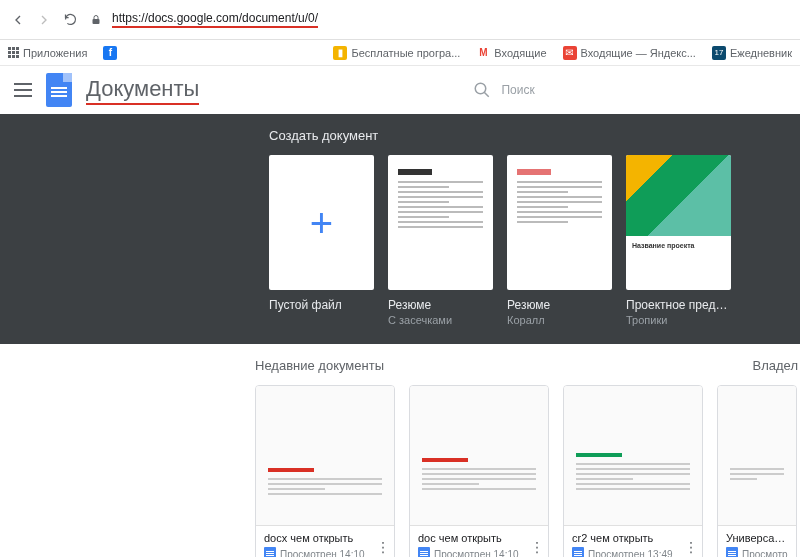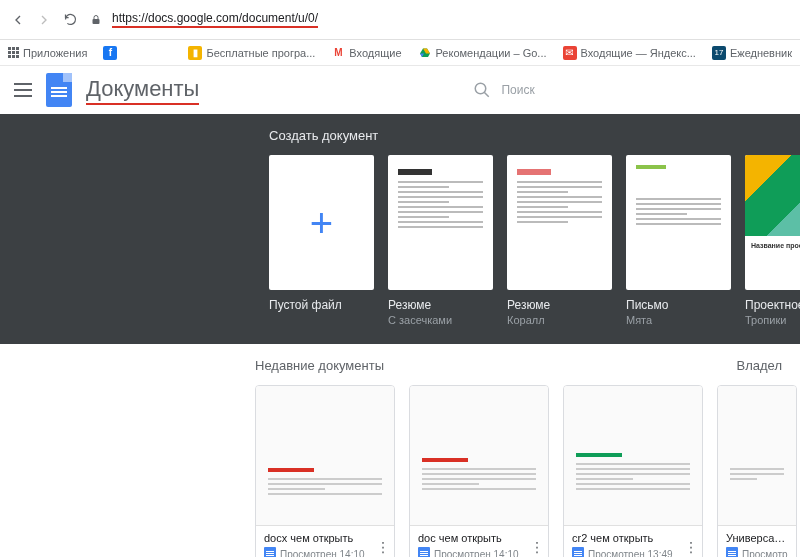--- a/index.html
+++ b/index.html
@@ -45,21 +45,21 @@
   .doc-lines .ln.sh { width: 60%; }
   .letter-thumb .hdr2 { position: absolute; left: 10px; top: 10px; width: 30px; height: 4px; background: #8bc34a; }
   .project-thumb { display: flex; flex-direction: column; }
   .project-thumb .tri { height: 60%; background: linear-gradient(135deg, #f4b400 0 25%, #0f9d58 25% 55%, #5cbfa6 55% 100%); }
   .project-thumb .pt-title { font-size: 7px; color: #333; padding: 6px; font-weight: bold; }
   .template-name { color: #e8eaed; font-size: 12px; font-weight: 500; white-space: nowrap; overflow: hidden; text-overflow: ellipsis; }
   .template-sub { color: #9aa0a6; font-size: 11px; margin-top: 2px; }
 
   
   .recent-section { padding: 14px 0; }
-  .recent-header { display: flex; margin-left: 255px; margin-right: 18px; font-size: 13px; color: #5f6368; font-weight: 500; margin-bottom: 12px; }
+  .recent-header { display: flex; margin-left: 255px; margin-right: 2px; font-size: 13px; color: #5f6368; font-weight: 500; margin-bottom: 12px; }
   .recent-header .spacer { flex: 1; }
   .recent-row { display: flex; gap: 14px; margin-left: 255px; }
   .recent-card { width: 140px; border: 1px solid #dadce0; border-radius: 4px; overflow: hidden; cursor: pointer; }
   .recent-thumb { height: 140px; background: #fafafa; position: relative; border-bottom: 1px solid #e0e0e0; padding: 12px; }
   .rt-lines .rln { height: 2px; background: #ccc; margin: 3px 0; }
   .rt-lines .rln.sh { width: 50%; }
   .rt-hdr { width: 40%; height: 4px; background: #d93025; margin-bottom: 6px; }
   .recent-meta { padding: 6px 8px; display: flex; flex-direction: column; gap: 3px; position: relative; }
   .recent-title { font-size: 11px; color: #202124; font-weight: 500; white-space: nowrap; overflow: hidden; text-overflow: ellipsis; }
   .recent-sub { display: flex; align-items: center; gap: 4px; font-size: 10px; color: #80868b; }
@@ -118,30 +118,20 @@
   <div class="bm-spacer"></div>
   <div class="bm">
     <span class="bm-icon" style="background:#f4b400;color:#fff;border-radius:2px">▮</span>
     <span>Бесплатные програ...</span>
   </div>
   <div class="bm">
     <span class="bm-icon" style="color:#ea4335;font-weight:bold">M</span>
     <span>Входящие</span>
   </div>
   <div class="bm">
-    <span class="bm-icon">
-      <svg width="12" height="12" viewBox="0 0 24 24">
-          <path d="M8 3h8l6 10-4 7H6l-4-7z" fill="#0f9d58"></path>
-          <path d="M8 3l6 10H22L16 3z" fill="#f4b400"></path>
-          <path d="M2 13l4 7 4-7z" fill="#4285f4"></path>
-        </svg>
-    </span>
-    <span>Рекомендации – Go...</span>
-  </div>
-  <div class="bm">
     <span class="bm-icon" style="background:#ea4335;color:#fff;border-radius:2px">✉</span>
     <span>Входящие — Яндекс...</span>
   </div>
   <div class="bm">
     <span class="bm-icon" style="background:#0c4a6e;color:#fff;border-radius:2px;font-size:8px">17</span>
     <span>Ежедневник</span>
   </div>
 </div>
 
 <div class="app-header">
@@ -205,35 +195,20 @@
               <div class="ln sh"></div>
               <div class="ln"></div>
               <div class="ln"></div>
               <div class="ln sh"></div>
             </div>
         </div>
         <div class="template-name">Резюме</div>
         <div class="template-sub">Коралл</div>
       </div>
 
-      <div class="template-card">
-        <div class="template-thumb letter-thumb">
-          <div class="hdr2"></div>
-          <div class="doc-lines" style="top:40px">
-              <div class="ln"></div>
-              <div class="ln"></div>
-              <div class="ln"></div>
-              <div class="ln sh"></div>
-              <div class="ln"></div>
-              <div class="ln"></div>
-            </div>
-        </div>
-        <div class="template-name">Письмо</div>
-        <div class="template-sub">Мята</div>
-      </div>
 
       <div class="template-card">
         <div class="template-thumb project-thumb">
           <div class="tri"></div>
           <div class="pt-title">Название проекта</div>
         </div>
         <div class="template-name">Проектное предло...</div>
         <div class="template-sub">Тропики</div>
       </div>
 

